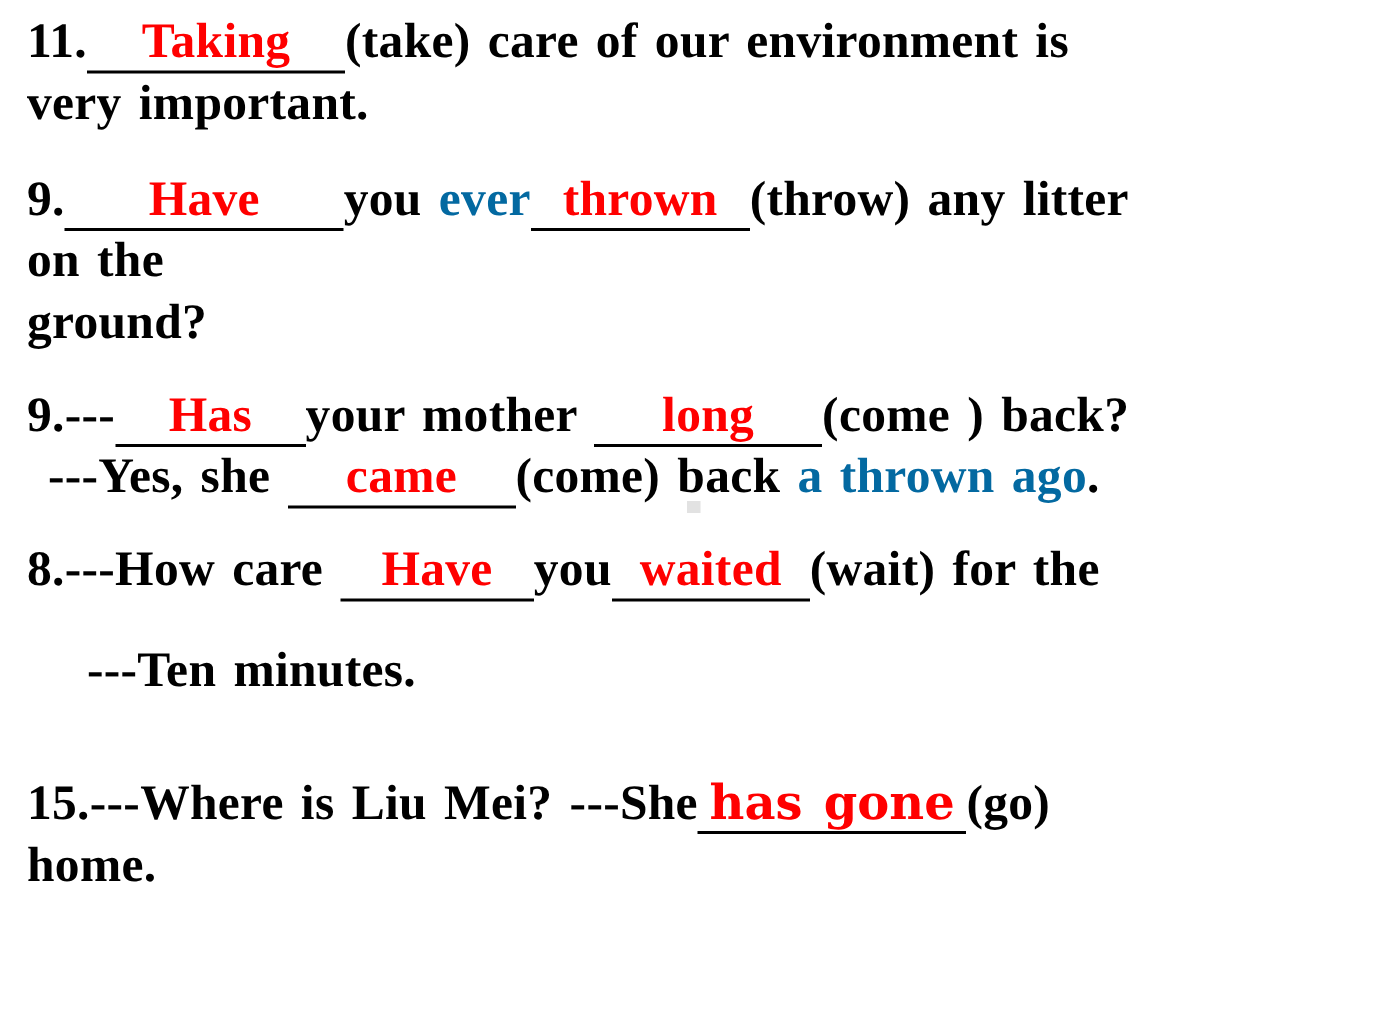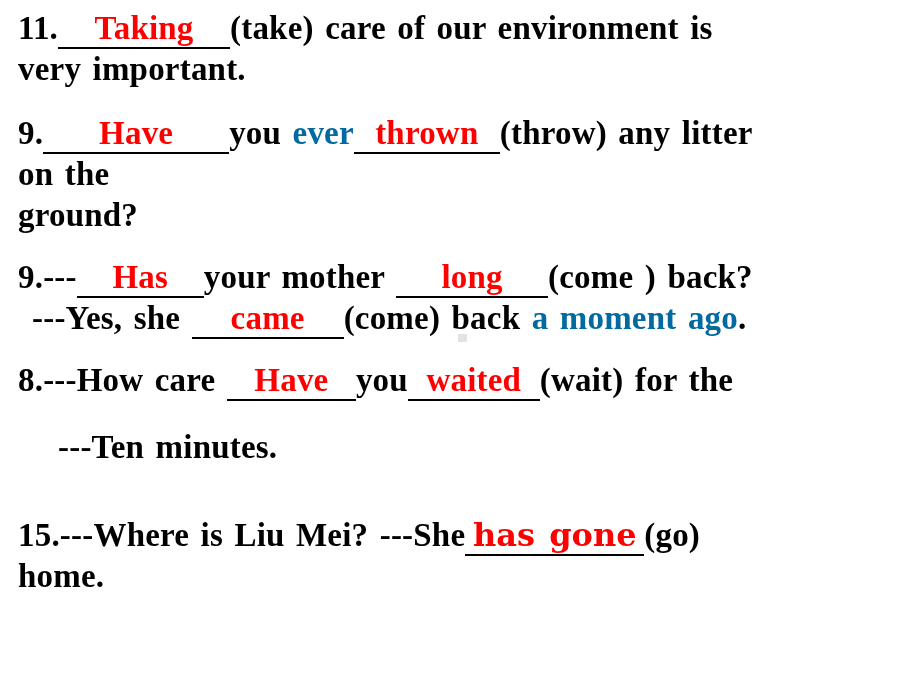--- a/index.html
+++ b/index.html
@@ -102,21 +102,21 @@
 
   <p class="para gap-small">
     <span> ground?</span>
   </p>
 
   <p class="para">
     <span>9.</span><span>---</span><span class="ans wide-d">Has</span><span>your   mother  </span><span class="ans wide-e">long</span><span>(come )  back?</span>
   </p>
 
   <p class="para indent-sm gap-small">
-    <span>---Yes,  she  </span><span class="ans wide-f">came</span><span>(come)  back </span><span class="blue">a  moment  ago</span><span class="blk">.</span>
+    <span>---Yes,  she  </span><span class="ans wide-f">came</span><span>(come)  back </span><span class="blue">a  thrown  ago</span><span class="blk">.</span>
   </p>
 
   <p class="para">
     <span>8.</span><span>---How  care </span><span class="ans wide-g">Have</span><span>you</span><span class="ans wide-h">waited</span><span>(wait)  for   the</span><br>
   </p>
 
   <p class="para indent gap-small">
     <span>---Ten  minutes.</span>
   </p>
 

